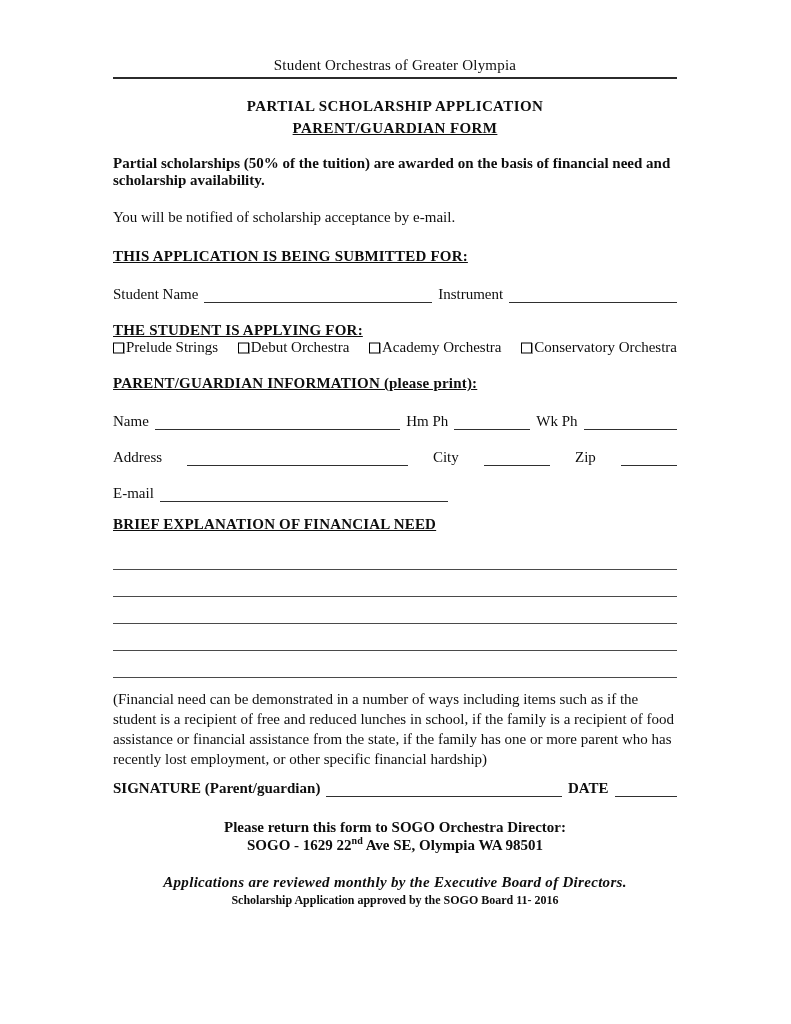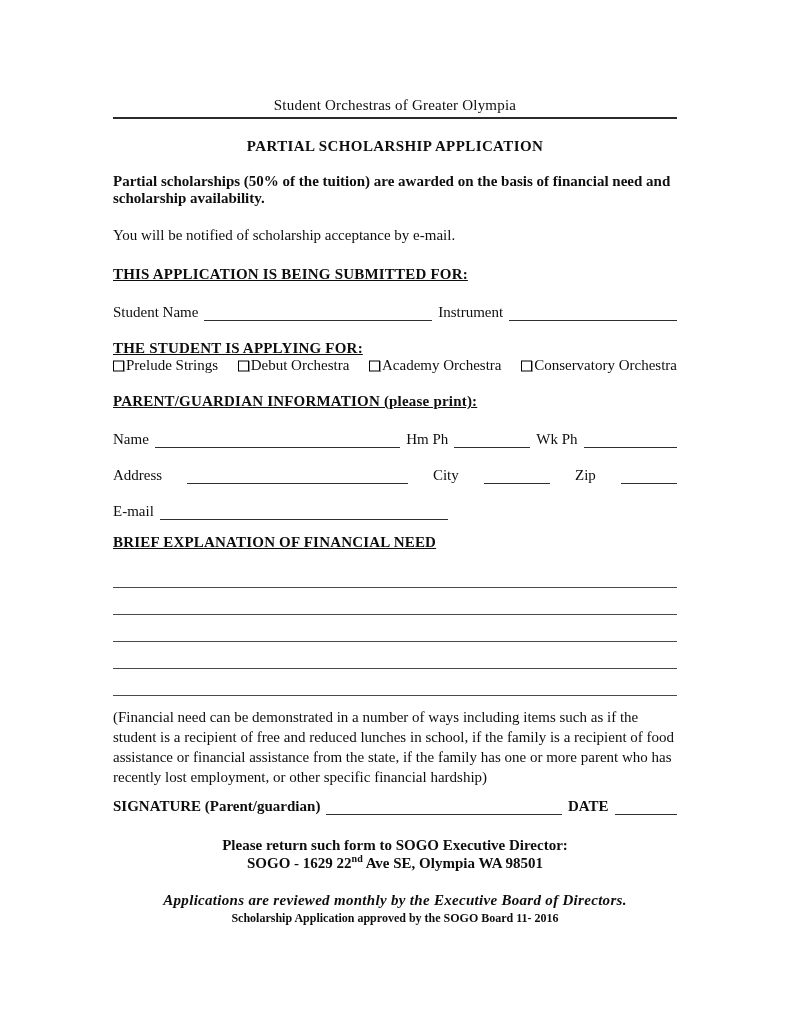--- a/index.html
+++ b/index.html
@@ -3,21 +3,21 @@
 <meta charset="utf-8">
 <style>
   html, body { margin: 0; padding: 0; background: #ffffff; }
   body {
     width: 791px; height: 1024px;
     font-family: "Liberation Serif", "DejaVu Serif", serif;
     color: #0e0e0e;
     font-size: 15px;
     line-height: 17px;
   }
-  .page { padding: 97px 114px 0 113px; }
+  .page { padding: 57px 114px 0 113px; }
   .bold { font-weight: bold; }
 
   .org-name { text-align: center; letter-spacing: 0.2px; }
   .header-rule {
     border: none;
     border-top: 2px solid #2b2b2b;
     margin: 3px 0 0 0;
   }
   .doc-title { margin-top: 19px; font-weight: bold; text-align: center; letter-spacing: 0.4px; }
   .doc-subtitle { margin-top: 5px; font-weight: bold; text-align: center; text-decoration: underline; letter-spacing: 0.4px; }
@@ -89,20 +89,21 @@
 </style>
 </head>
 <body>
 
 <div class="page">
 
   <div class="org-name">Student Orchestras of Greater Olympia</div>
   <hr class="header-rule">
 
   <div class="doc-title">PARTIAL SCHOLARSHIP APPLICATION</div>
+  <div class="doc-subtitle">PARENT/GUARDIAN FORM</div>
 
   <div class="intro-bold">Partial scholarships (50% of the tuition) are awarded on the basis of financial need and scholarship availability.</div>
 
   <div class="notify">You will be notified of scholarship acceptance by e-mail.</div>
 
   <div class="sec-heading h-submitted">THIS APPLICATION IS BEING SUBMITTED FOR:</div>
 
   <div class="field-row r-student">
     <span>Student Name</span>
     <span class="fill" style="flex-grow:228;"></span>
@@ -169,20 +170,20 @@
   <div class="fin-note">(Financial need can be demonstrated in a number of ways including items such as if the student is a recipient of free and reduced lunches in school, if the family is a recipient of food assistance or financial assistance from the state, if the family has one or more parent who has recently lost employment, or other specific financial hardship)</div>
 
   <div class="field-row r-signature">
     <span class="bold">SIGNATURE (Parent/guardian)</span>
     <span class="fill" style="flex-grow:215;"></span>
     <span class="bold">DATE</span>
     <span class="fill" style="flex-grow:57;"></span>
   </div>
 
   <div class="return-block">
-    <div>Please return such form to SOGO Executive Director:</div>
+    <div>Please return this form to SOGO Orchestra Director:</div>
     <div><span>SOGO - 1629 22</span><sup>nd</sup><span> Ave SE, Olympia WA 98501</span></div>
   </div>
 
   <div class="footer-italic">Applications are reviewed monthly by the Executive Board of Directors.</div>
   <div class="footer-small">Scholarship Application approved by the SOGO Board 11- 2016</div>
 
 </div>
 
 </body></html>

